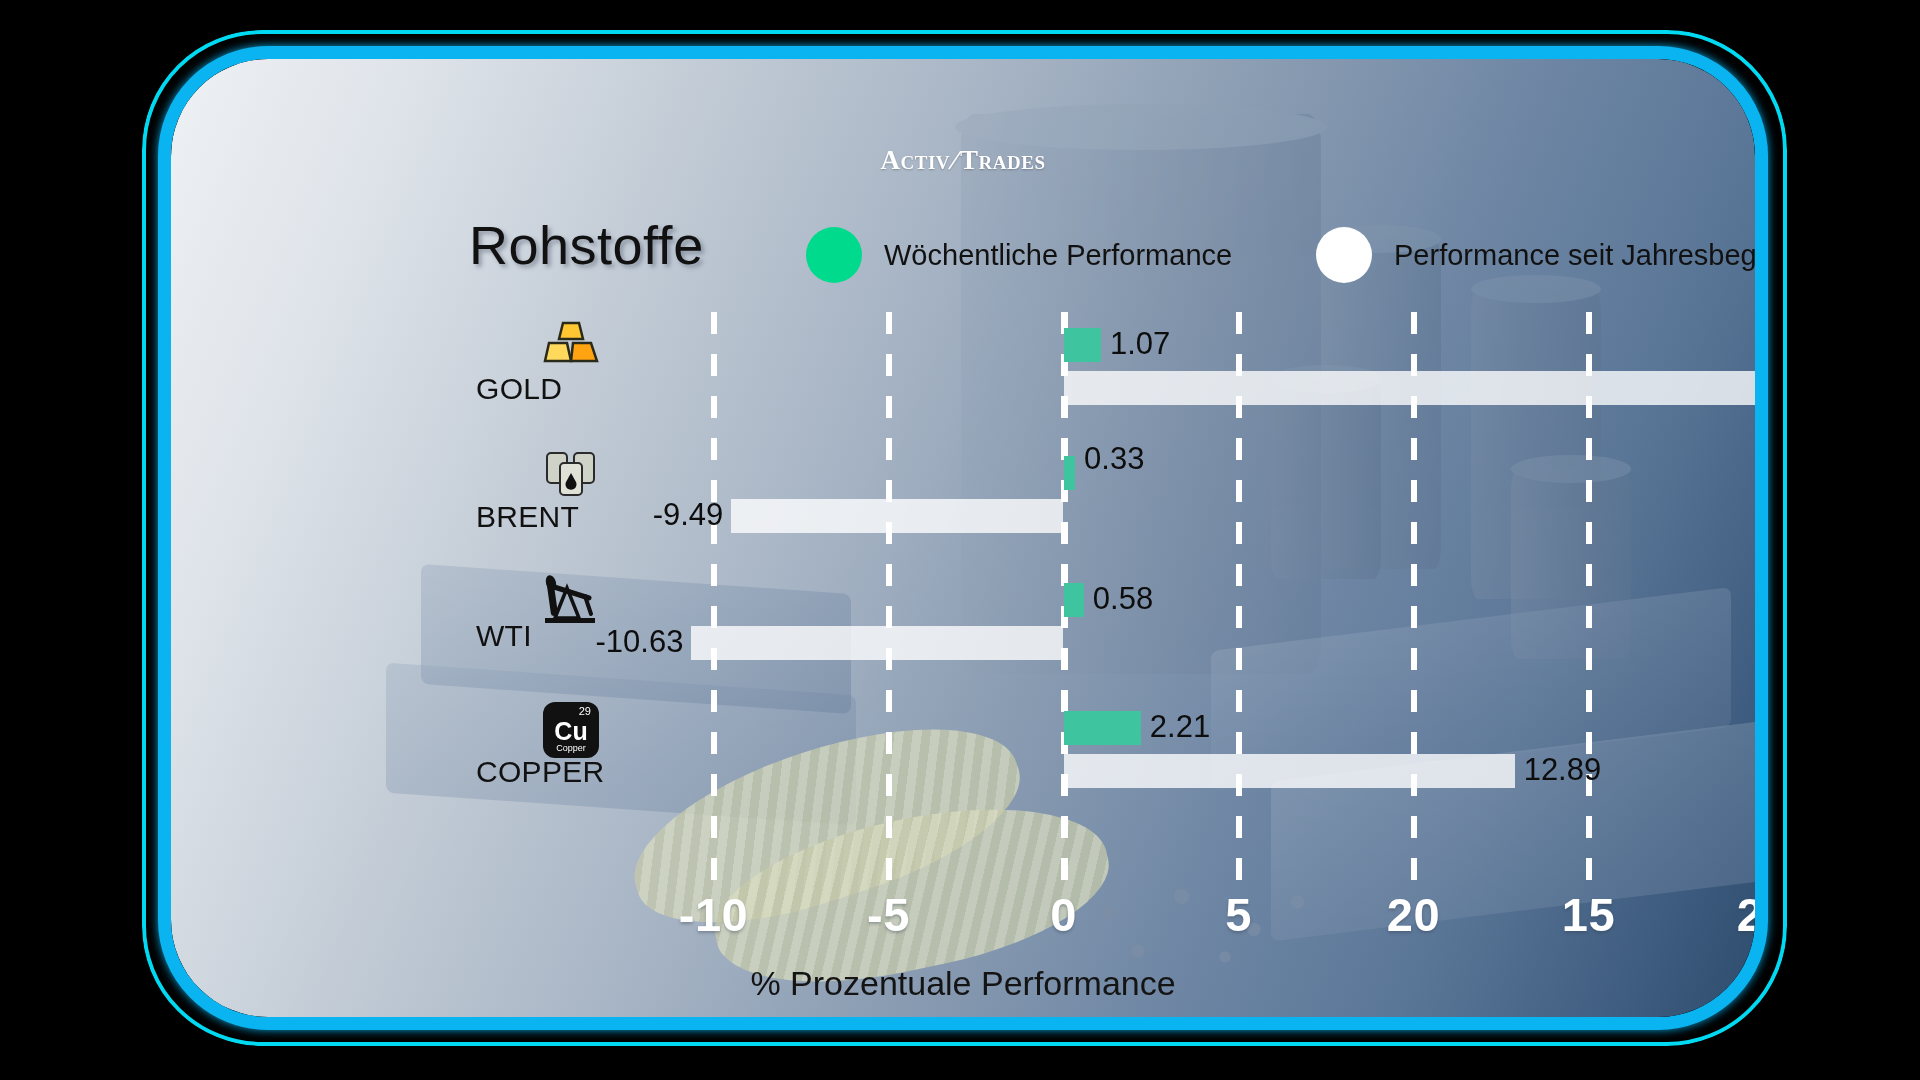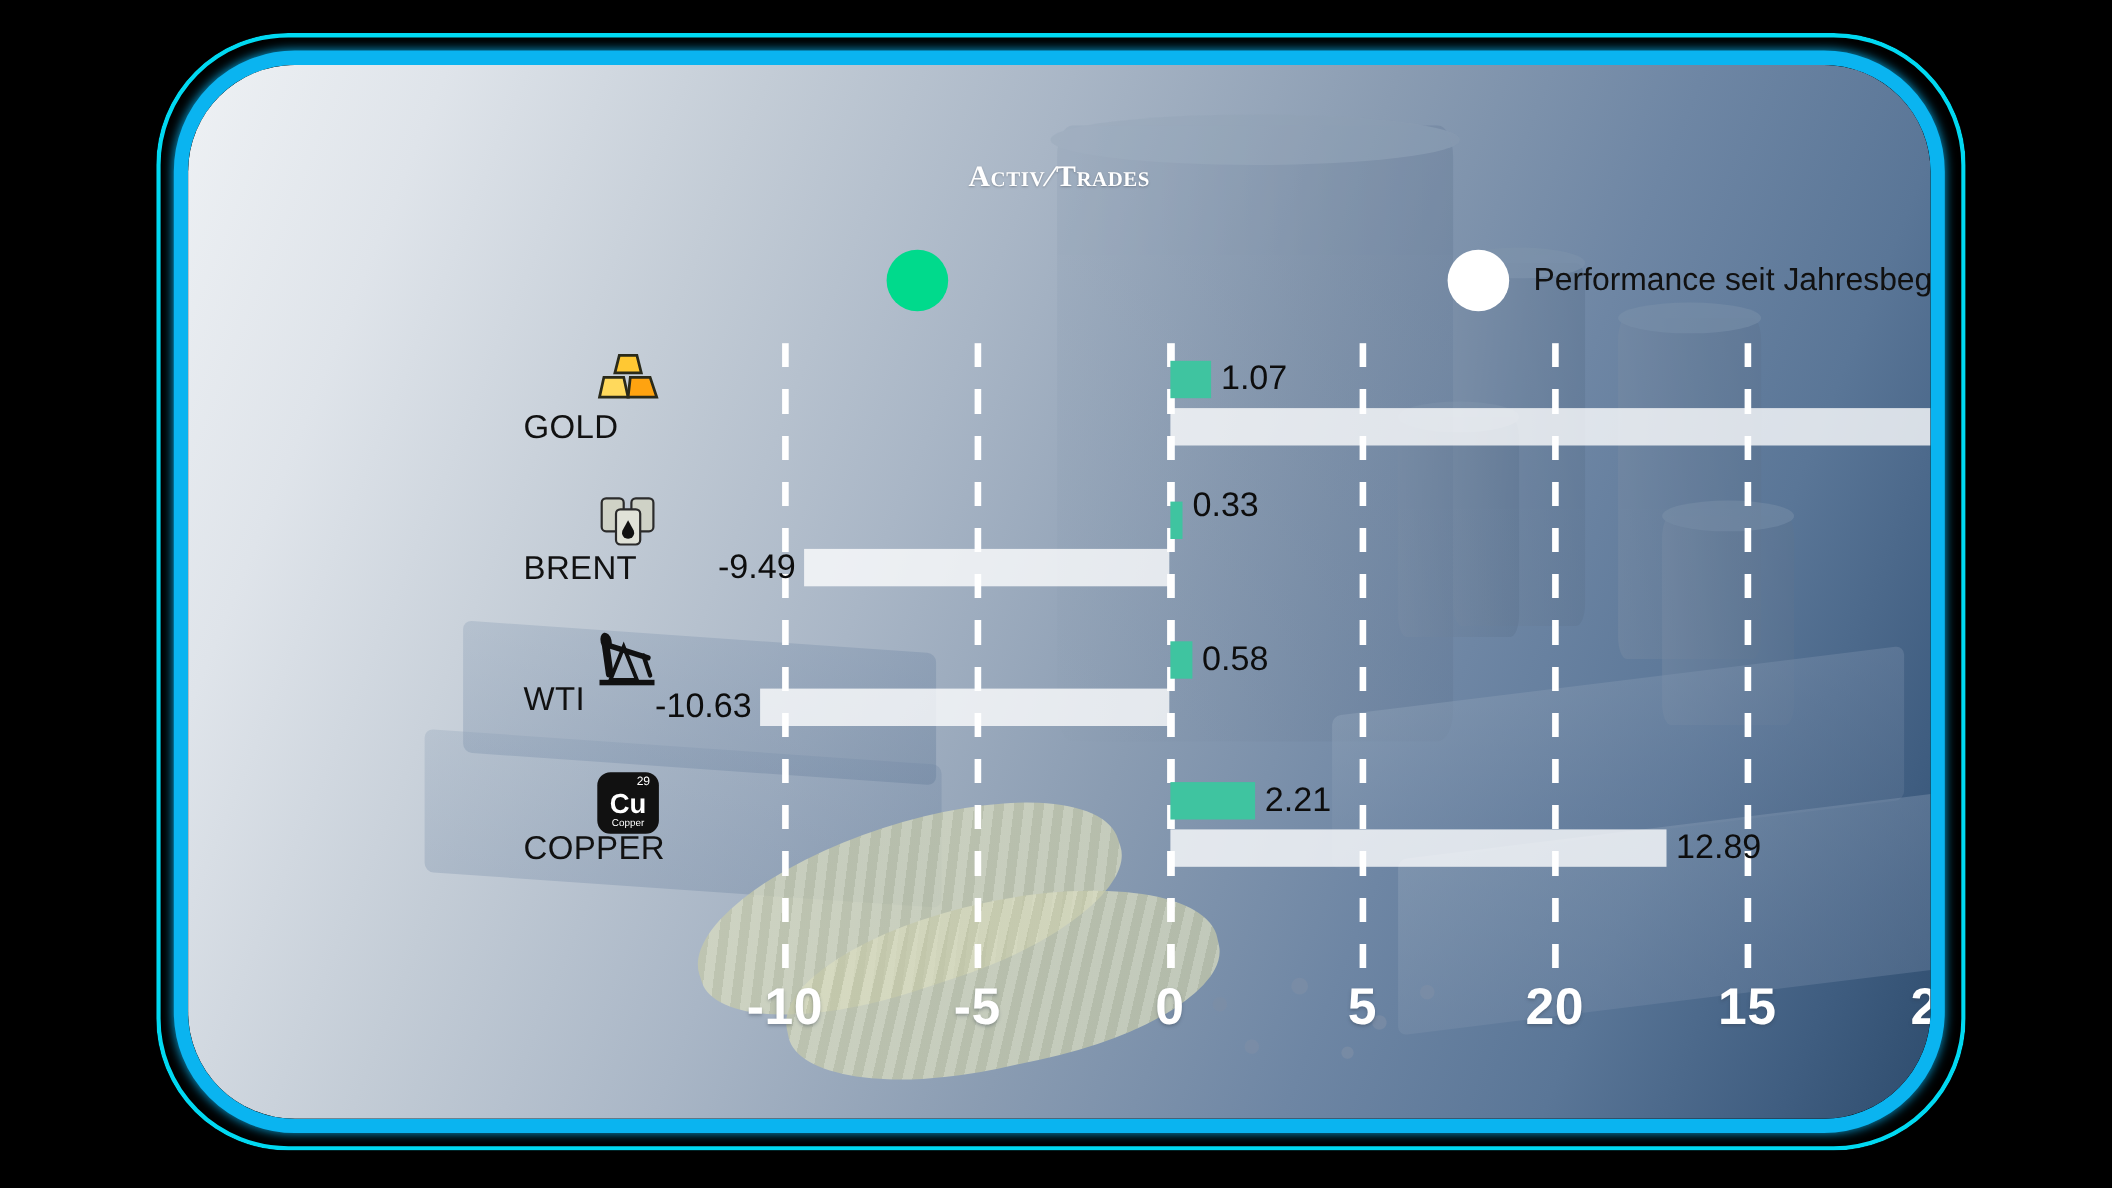--- a/index.html
+++ b/index.html
@@ -196,23 +196,25 @@
         <div class="ingot i4"></div>
         <div class="ingot i1"></div>
         <div class="ingot i2"></div>
         <div class="corn corn1"></div>
         <div class="corn corn2"></div>
         <div class="beans"></div>
       </div>
 
       <div class="brand"><span>Activ</span><span class="slash">/</span><span>Trades</span></div>
 
+      <div class="title">Rohstoffe</div>
 
       <div class="legend weekly">
         <span class="dot green"></span>
+        <span class="legend-label">Wöchentliche Performance</span>
       </div>
       <div class="legend ytd">
         <span class="dot white"></span>
         <span class="legend-label">Performance seit Jahresbeginn</span>
       </div>
 
       <div id="plot">
           <div class="gridline" style="left: 539.5px;"></div>
           <div class="gridline" style="left: 714.5px;"></div>
           <div class="gridline zero" style="left: 889.5px;"></div>
@@ -274,16 +276,17 @@
           </div>
           <div class="tick" style="left: 482.5px;">-10</div>
           <div class="tick" style="left: 657.5px;">-5</div>
           <div class="tick" style="left: 832.5px;">0</div>
           <div class="tick" style="left: 1007.5px;">5</div>
           <div class="tick" style="left: 1182.5px;">20</div>
           <div class="tick" style="left: 1357.5px;">15</div>
           <div class="tick" style="left: 1532.5px;">20</div>
         </div>
 
+      <div class="axis-title">% Prozentuale Performance</div>
 
     </div>
   </div>
 </div>
 
 </body></html>

